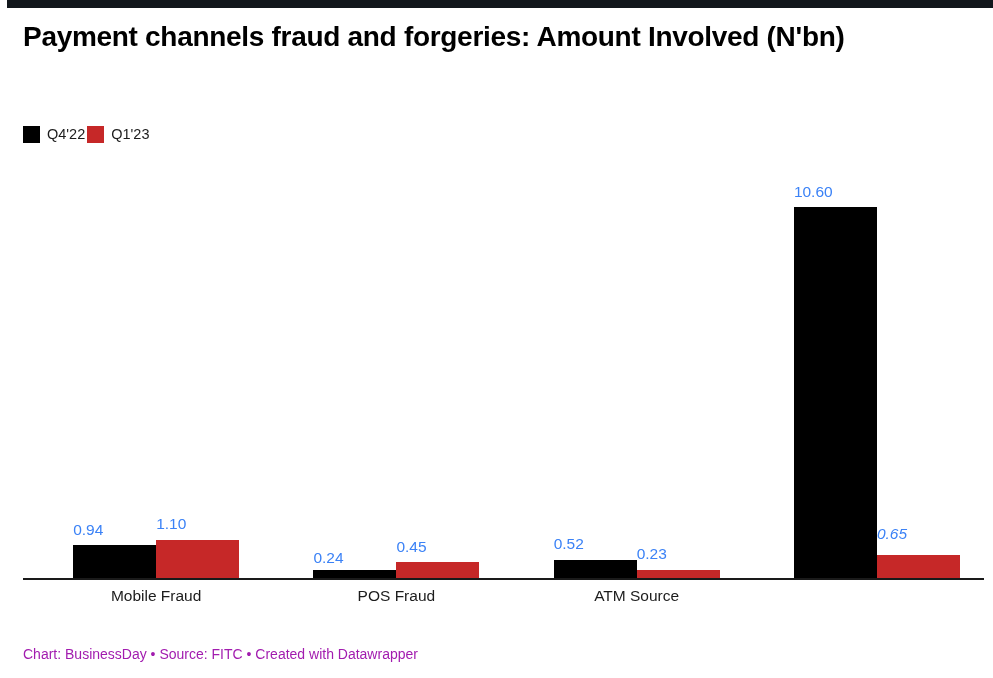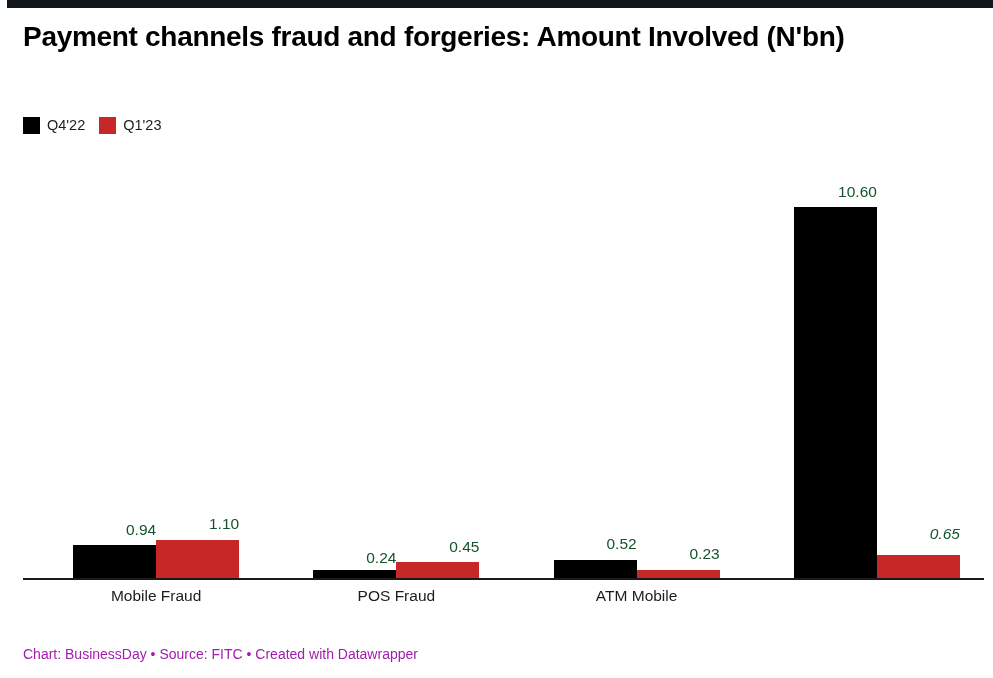--- a/index.html
+++ b/index.html
@@ -44,24 +44,24 @@
     color: #000000;
     letter-spacing: -0.3px;
     font-stretch: condensed;
     white-space: pre-line;
   }
 
   
   .legend {
     position: absolute;
     left: 16px;
-    top: 117px;
+    top: 126px;
     display: flex;
     align-items: center;
-    gap: 14px;
+    gap: 2px;
   }
   .legend-item {
     display: flex;
     align-items: center;
     gap: 7px;
   }
   .legend-swatch {
     width: 17px;
     height: 17px;
     display: block;
@@ -96,22 +96,22 @@
   }
   .bar {
     position: absolute;
     bottom: 0;
   }
   .bar.q4 { background: #000000; }
   .bar.q1 { background: #c62828; }
   .bar-label {
     position: absolute;
     font-size: 15.5px;
-    color: #14532d;
-    text-align: right;
+    color: #3b82f6;
+    text-align: left;
     white-space: nowrap;
     line-height: 1;
   }
 
   
   .cat-labels {
     position: absolute;
     left: 16px;
     top: 588px;
     width: 961px;
@@ -182,18 +182,18 @@
         <div class="bar q4" style="left: 0px; width: 83px; height: 371px; background: rgb(0, 0, 0);"></div>
         <div class="bar-label" style="left: 0px; width: 83px; bottom: 379px;">10.60</div>
         <div class="bar q1" style="left: 83px; width: 83px; height: 22.75px; background: rgb(198, 40, 40);"></div>
         <div class="bar-label" style="left: 83px; width: 83px; bottom: 37px; font-style: italic;">0.65</div>
       </div>
     </div>
 
   <div class="cat-labels" id="cat-labels">
       <div class="cat-label" style="left: 260.375px; width: 226px;">POS Fraud</div>
       <div class="cat-label" style="left: 20.125px; width: 226px;">Mobile Fraud</div>
-      <div class="cat-label" style="left: 500.625px; width: 226px;">ATM Mobile</div>
+      <div class="cat-label" style="left: 500.625px; width: 226px;">ATM Source</div>
     </div>
 
   <div class="footer">Chart: BusinessDay • Source: FITC • Created with Datawrapper</div>
 
 </div>
 
 </body></html>

